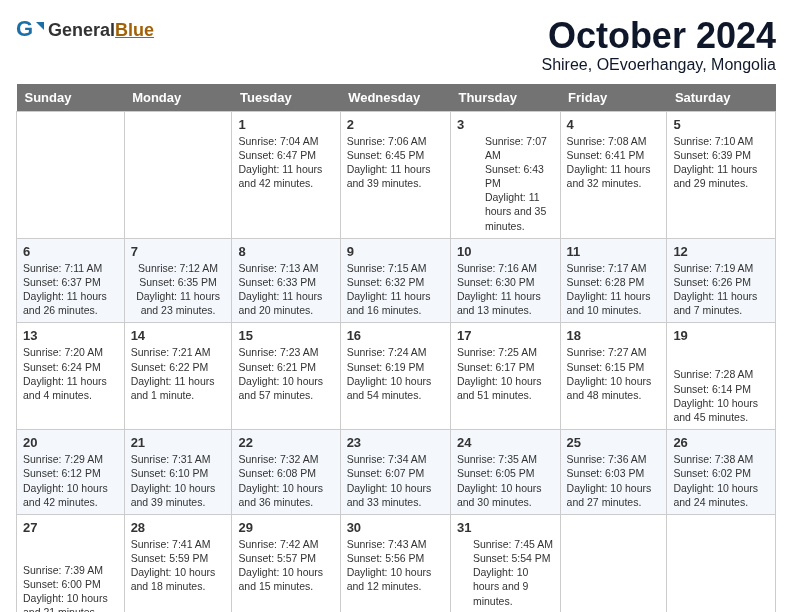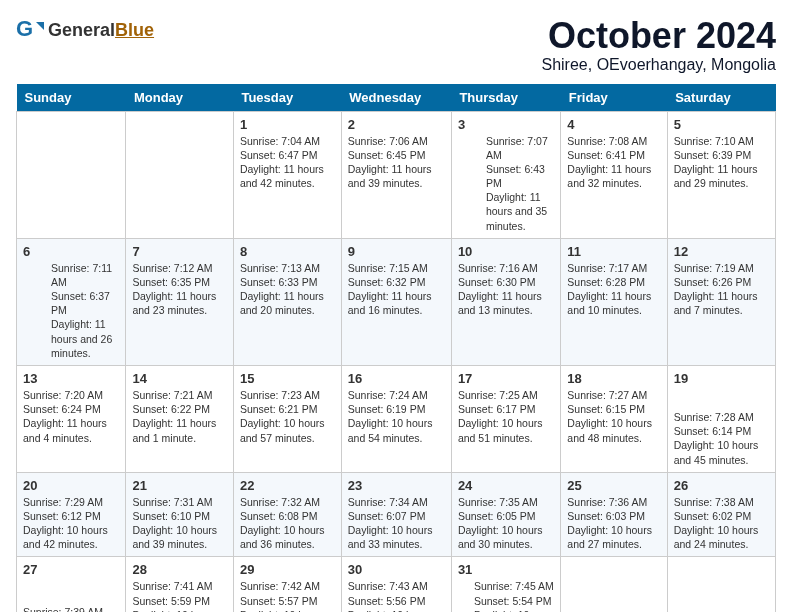--- a/index.html
+++ b/index.html
@@ -48,21 +48,21 @@
     .location-title {
       font-size: 16px;
       color: #0f172a;
     }
     .calendar-table {
       width: 100%;
       border-collapse: collapse;
       font-size: 11px;
     }
     .calendar-table thead th {
-      background-color: #0369a1;
+      background-color: #737373;
       color: #fff;
       text-align: left;
       padding: 6px 8px;
       font-size: 13px;
       font-weight: bold;
     }
     .calendar-table tbody td {
       border: 1px solid #ccc;
       vertical-align: top;
       padding: 5px 6px;
@@ -153,27 +153,27 @@
         <td>
           <div class="cell-day">5</div>
           <div class="cell-info" style="white-space: pre-line;">Sunrise: 7:10 AM
 Sunset: 6:39 PM
 Daylight: 11 hours and 29 minutes.</div>
         </td>
       </tr>
       <tr>
         <td>
           <div class="cell-day">6</div>
-          <div class="cell-info" style="white-space: pre-line; margin-left: 28px;">Sunrise: 7:11 AM
+          <div class="cell-info" style="white-space: pre-line;">Sunrise: 7:11 AM
 Sunset: 6:37 PM
 Daylight: 11 hours and 26 minutes.</div>
         </td>
         <td>
           <div class="cell-day">7</div>
-          <div class="cell-info" style="white-space: pre-line;">Sunrise: 7:12 AM
+          <div class="cell-info" style="white-space: pre-line; text-align: center;">Sunrise: 7:12 AM
 Sunset: 6:35 PM
 Daylight: 11 hours and 23 minutes.</div>
         </td>
         <td>
           <div class="cell-day">8</div>
           <div class="cell-info" style="white-space: pre-line;">Sunrise: 7:13 AM
 Sunset: 6:33 PM
 Daylight: 11 hours and 20 minutes.</div>
         </td>
         <td>

